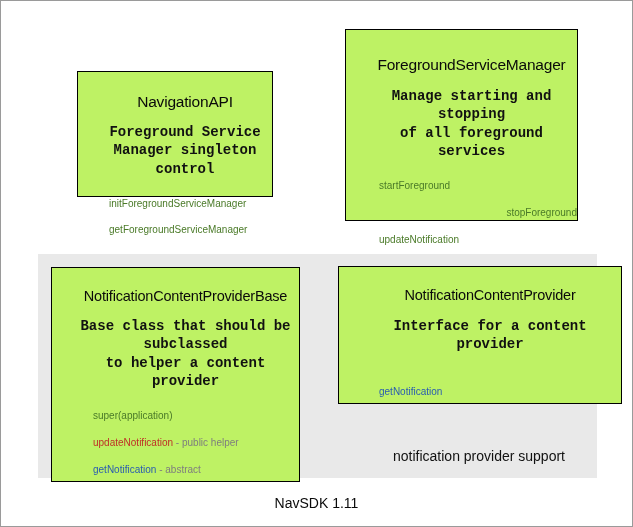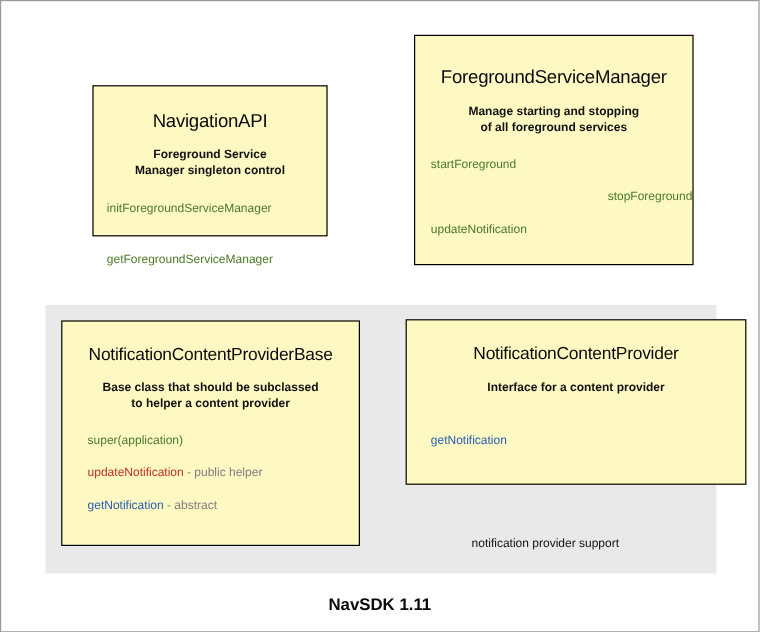--- a/index.html
+++ b/index.html
@@ -20,57 +20,59 @@
     box-sizing: border-box;
     border: 1px solid #9a9a9a;
     background: #ffffff;
   }
   .panel {
     position: absolute;
     background: #e9e9e9;
   }
   .card {
     position: absolute;
-    background: #fef9c3;
+    background: #bef264;
     border: 1.5px solid #000000;
     box-sizing: border-box;
     text-align: center;
+    padding-left: 20px;
   }
   .card-title {
     font-size: 15.5px;
     color: #0a0a0a;
     font-weight: 400;
     letter-spacing: -0.2px;
     white-space: nowrap;
   }
   .card-title.small {
     font-size: 14.5px;
   }
   .card-desc {
-    font-size: 10px;
+    font-size: 14px;
     color: #111111;
     font-weight: bold;
     line-height: 1.32;
+    font-family: Liberation Mono, monospace;
   }
   .methods {
     text-align: left;
     font-size: 10px;
     line-height: 1.0;
   }
   .method {
     white-space: nowrap;
   }
   .m-green { color: #4a7a28; }
   .m-red   { color: #bf3026; }
   .m-blue  { color: #2a5db0; }
   .m-note  { color: #7e7e7e; }
 
   .panel-label {
     position: absolute;
-    font-size: 10px;
+    font-size: 14px;
     color: #111111;
     white-space: nowrap;
   }
   .footer-caption {
     position: absolute;
     font-size: 14px;
     color: #0a0a0a;
     white-space: nowrap;
     text-align: center;
   }
@@ -84,21 +86,21 @@
 
   <div class="panel-label" style="left:392px; top:447px;">notification provider support</div>
 
   <div class="card" style="left:76px; top:70px; width:196px; height:126px;">
     <div class="card-title" style="margin-top:21px;">NavigationAPI</div>
     <div class="card-desc" style="margin-top:12px;">
       <div>Foreground Service</div>
       <div>Manager singleton control</div>
     </div>
     <div class="methods" style="margin-top:21px; padding-left:11px;">
-      <div class="method" style="margin-bottom:32px;">
+      <div class="method" style="margin-bottom:16px;">
         <span class="m-green">initForegroundServiceManager</span><span class="m-note"></span>
       </div>
       <div class="method">
         <span class="m-green">getForegroundServiceManager</span><span class="m-note"></span>
       </div>
     </div>
   </div>
 
   <div class="card" style="left:344px; top:28px; width:233px; height:192px;">
     <div class="card-title" style="margin-top:26px;">ForegroundServiceManager</div>
@@ -112,21 +114,21 @@
       </div>
       <div class="method" style="margin-bottom:17px;text-align:right;">
         <span class="m-green">stopForeground</span><span class="m-note"></span>
       </div>
       <div class="method">
         <span class="m-green">updateNotification</span><span class="m-note"></span>
       </div>
     </div>
   </div>
 
-  <div class="card" style="left:50px; top:266px; width:249px; height:188px;">
+  <div class="card" style="left:50px; top:266px; width:249px; height:215px;">
     <div class="card-title small" style="margin-top:20px;">NotificationContentProviderBase</div>
     <div class="card-desc" style="margin-top:13px;">
       <div>Base class that should be subclassed</div>
       <div>to helper a content provider</div>
     </div>
     <div class="methods" style="margin-top:20px; padding-left:21px;">
       <div class="method" style="margin-bottom:17px;">
         <span class="m-green">super(application)</span><span class="m-note"></span>
       </div>
       <div class="method" style="margin-bottom:17px;">
@@ -143,15 +145,15 @@
     <div class="card-desc" style="margin-top:14px;">
       <div>Interface for a content provider</div>
     </div>
     <div class="methods" style="margin-top:33px; padding-left:20px;">
       <div class="method">
         <span class="m-blue">getNotification</span><span class="m-note"></span>
       </div>
     </div>
   </div>
 
-  <div class="footer-caption" style="left:0px; top:494px; width:631px;font-weight:bold;">NavSDK 1.11</div>
+  <div class="footer-caption" style="left:0px; top:494px; width:631px;">NavSDK 1.11</div>
 
 </div>
 
 </body></html>

